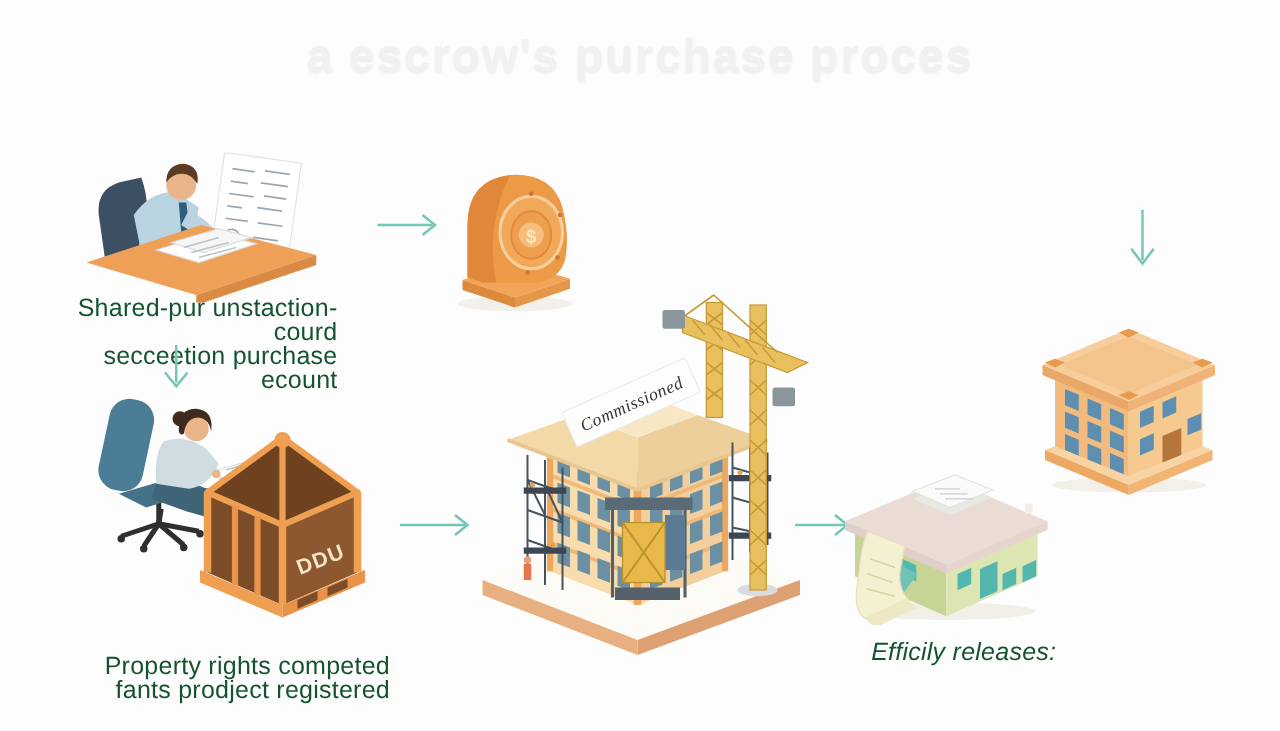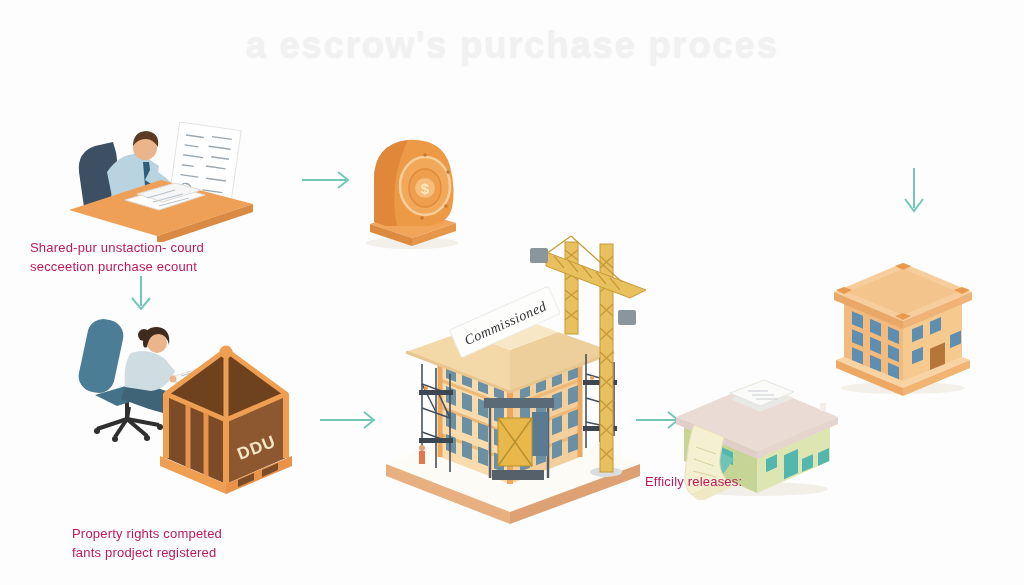--- a/index.html
+++ b/index.html
@@ -1,24 +1,24 @@
 <!DOCTYPE html>
 <html><head>
 <meta charset="utf-8">
 <style>
   html,body{margin:0;padding:0;background:#ffffff;}
   .stage{position:relative;width:1024px;height:585px;background:#fdfdfd;overflow:hidden;
          font-family:"Liberation Sans",sans-serif;}
   .abs{position:absolute;}
   .title{top:24px;left:0;width:1024px;text-align:center;font-size:37px;font-weight:700;
          color:#f1f1f1;letter-spacing:1.5px;text-shadow:0 1px 2px rgba(205,205,205,0.35);}
-  .caption{color:#be185d;font-size:13px;line-height:19px;text-align:left;letter-spacing:.2px;}
+  .caption{color:#14532d;font-size:20px;line-height:19px;text-align:right;letter-spacing:.2px;}
   .cap1{top:238px;left:30px;width:240px;}
   .cap2{top:524px;left:72px;width:240px;}
-  .cap3{top:472px;left:645px;width:200px;}
+  .cap3{top:513px;left:645px;width:200px;font-style:italic;}
   svg{display:block;}
   .serif{font-family:"Liberation Serif",serif;}
 </style>
 </head>
 <body>
 
 <div class="stage">
 
   <div class="abs title">a escrow's purchase proces</div>
 

